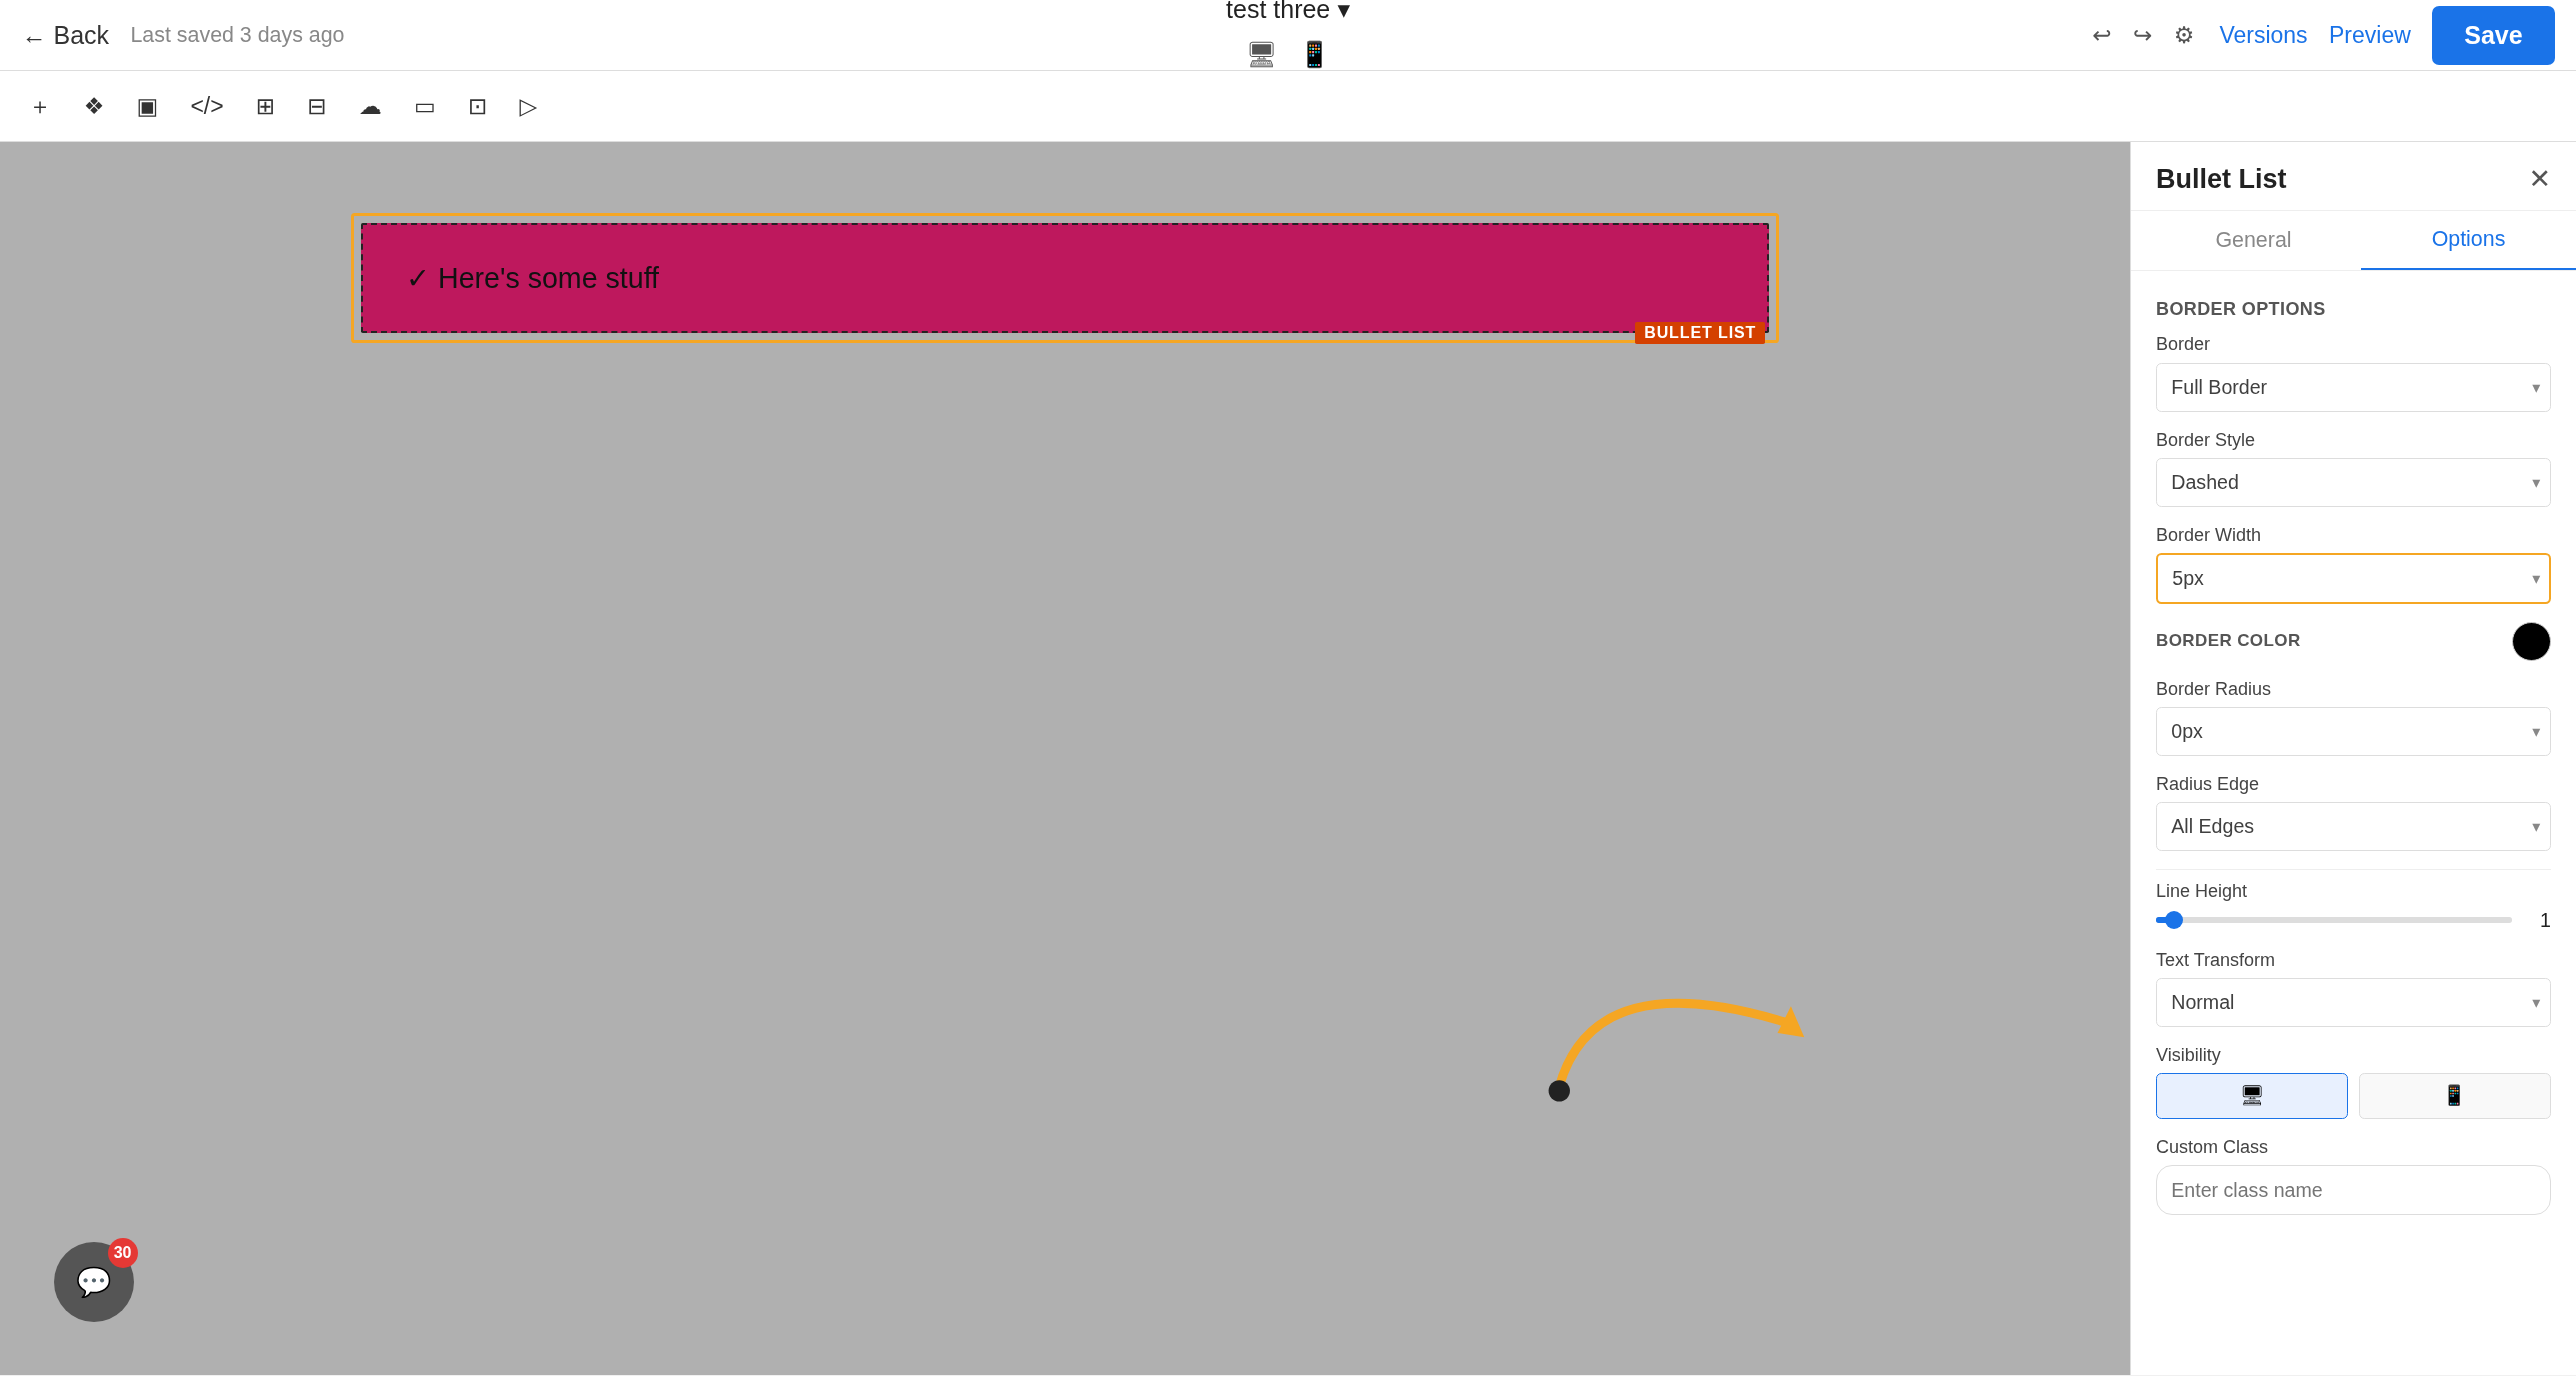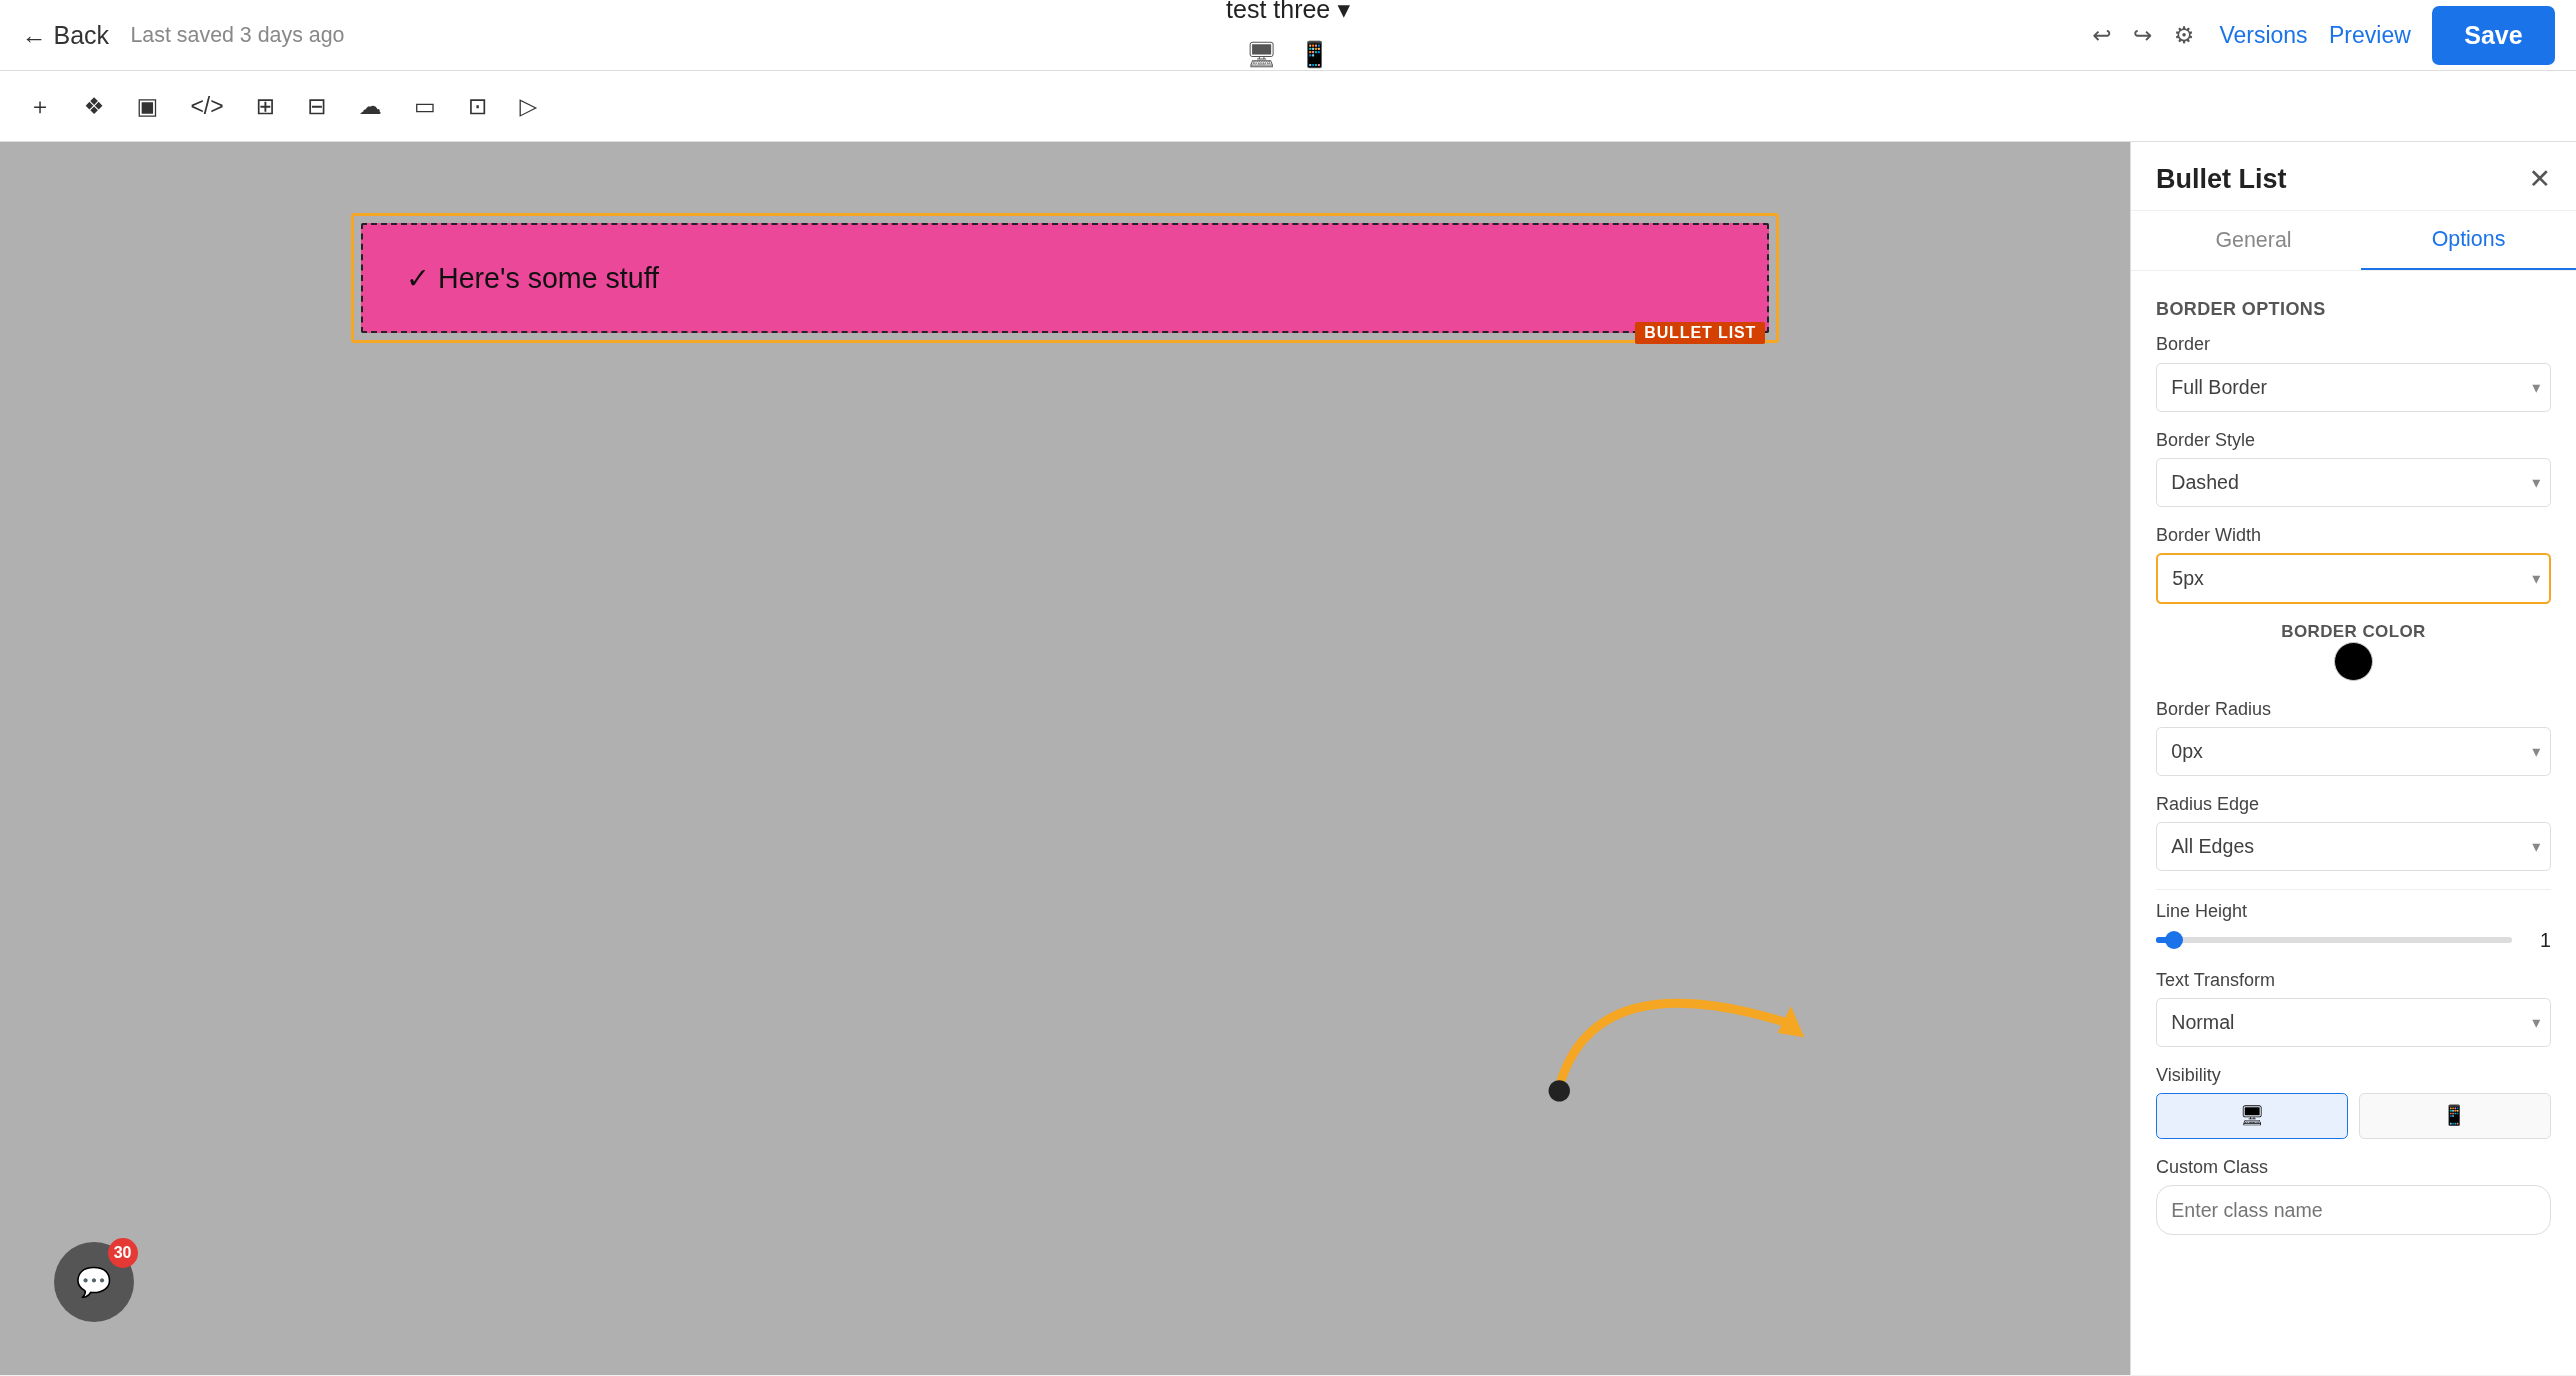--- a/index.html
+++ b/index.html
@@ -73,21 +73,21 @@
       padding: 71px 54px;
     }
 
     
     .bullet-list-wrapper {
       position: relative; border: 3.6px solid #f5a623; border-radius: 3.6px;
       width: 1428px; padding: 7.1px;
     }
     .bullet-list-inner {
       border: 2.7px dashed #222; border-radius: 1.8px;
-      background: #ec4899; padding: 36px 43px;
+      background: #be185d; padding: 36px 43px;
       min-height: 107px; display: flex; align-items: center;
     }
     .bullet-list-content { font-size: 28.6px; color: #111; }
     .bullet-label {
       position: absolute; bottom: -3.6px; right: 10.7px;
       background: #d44000; color: #fff; font-size: 16px;
       font-weight: 700; padding: 1.8px 9px; border-radius: 1.8px;
       letter-spacing: 0.9px;
     }
 
@@ -146,21 +146,20 @@
     }
 
     
     .select-wrapper.highlighted .select-field {
       border: 2.7px solid #f5a623; background: #fff;
     }
 
     .color-row {
       display: flex; align-items: center; justify-content: space-between;
       margin-bottom: 18px;
-      flex-direction: column;
     }
     .color-label {
       font-size: 17px; font-weight: 700; color: #555;
       text-transform: uppercase; letter-spacing: 0.4px;
     }
     .color-swatch {
       width: 39px; height: 39px; border-radius: 50%;
       border: 1.8px solid #ccc; cursor: pointer;
     }
 

